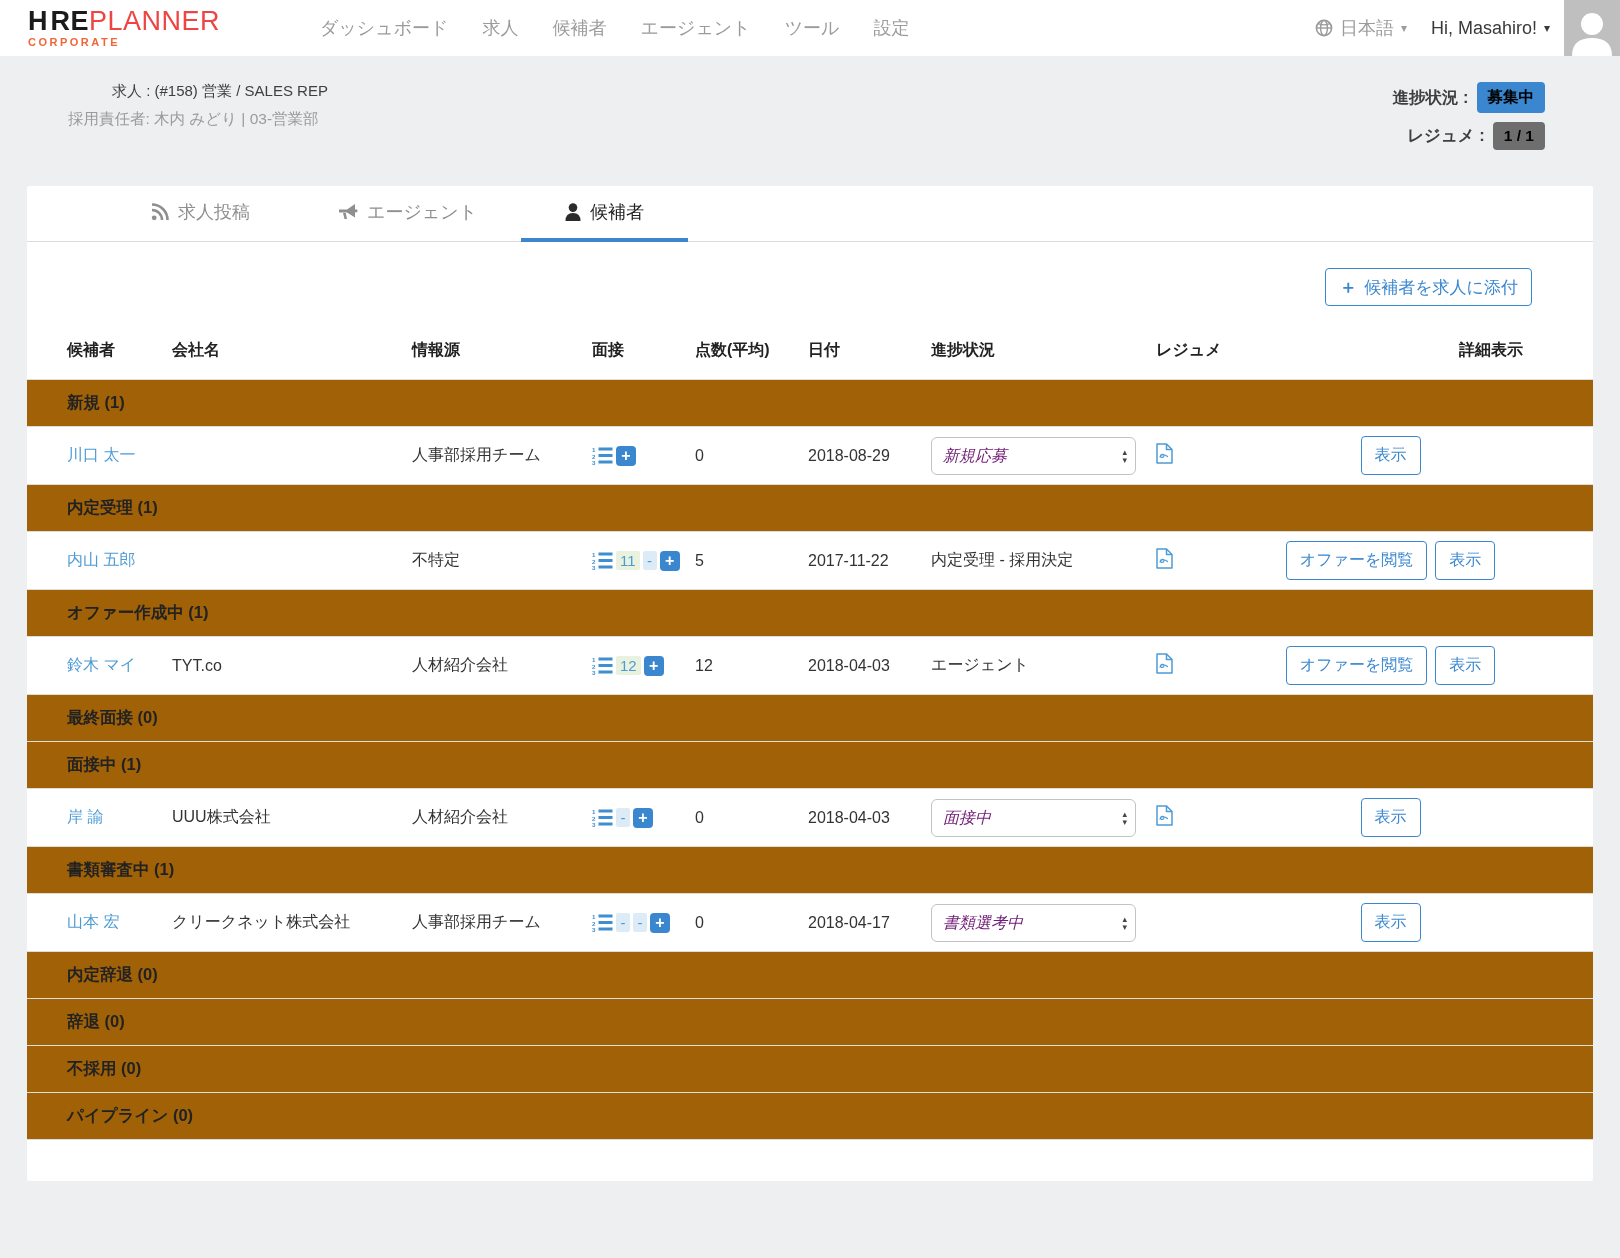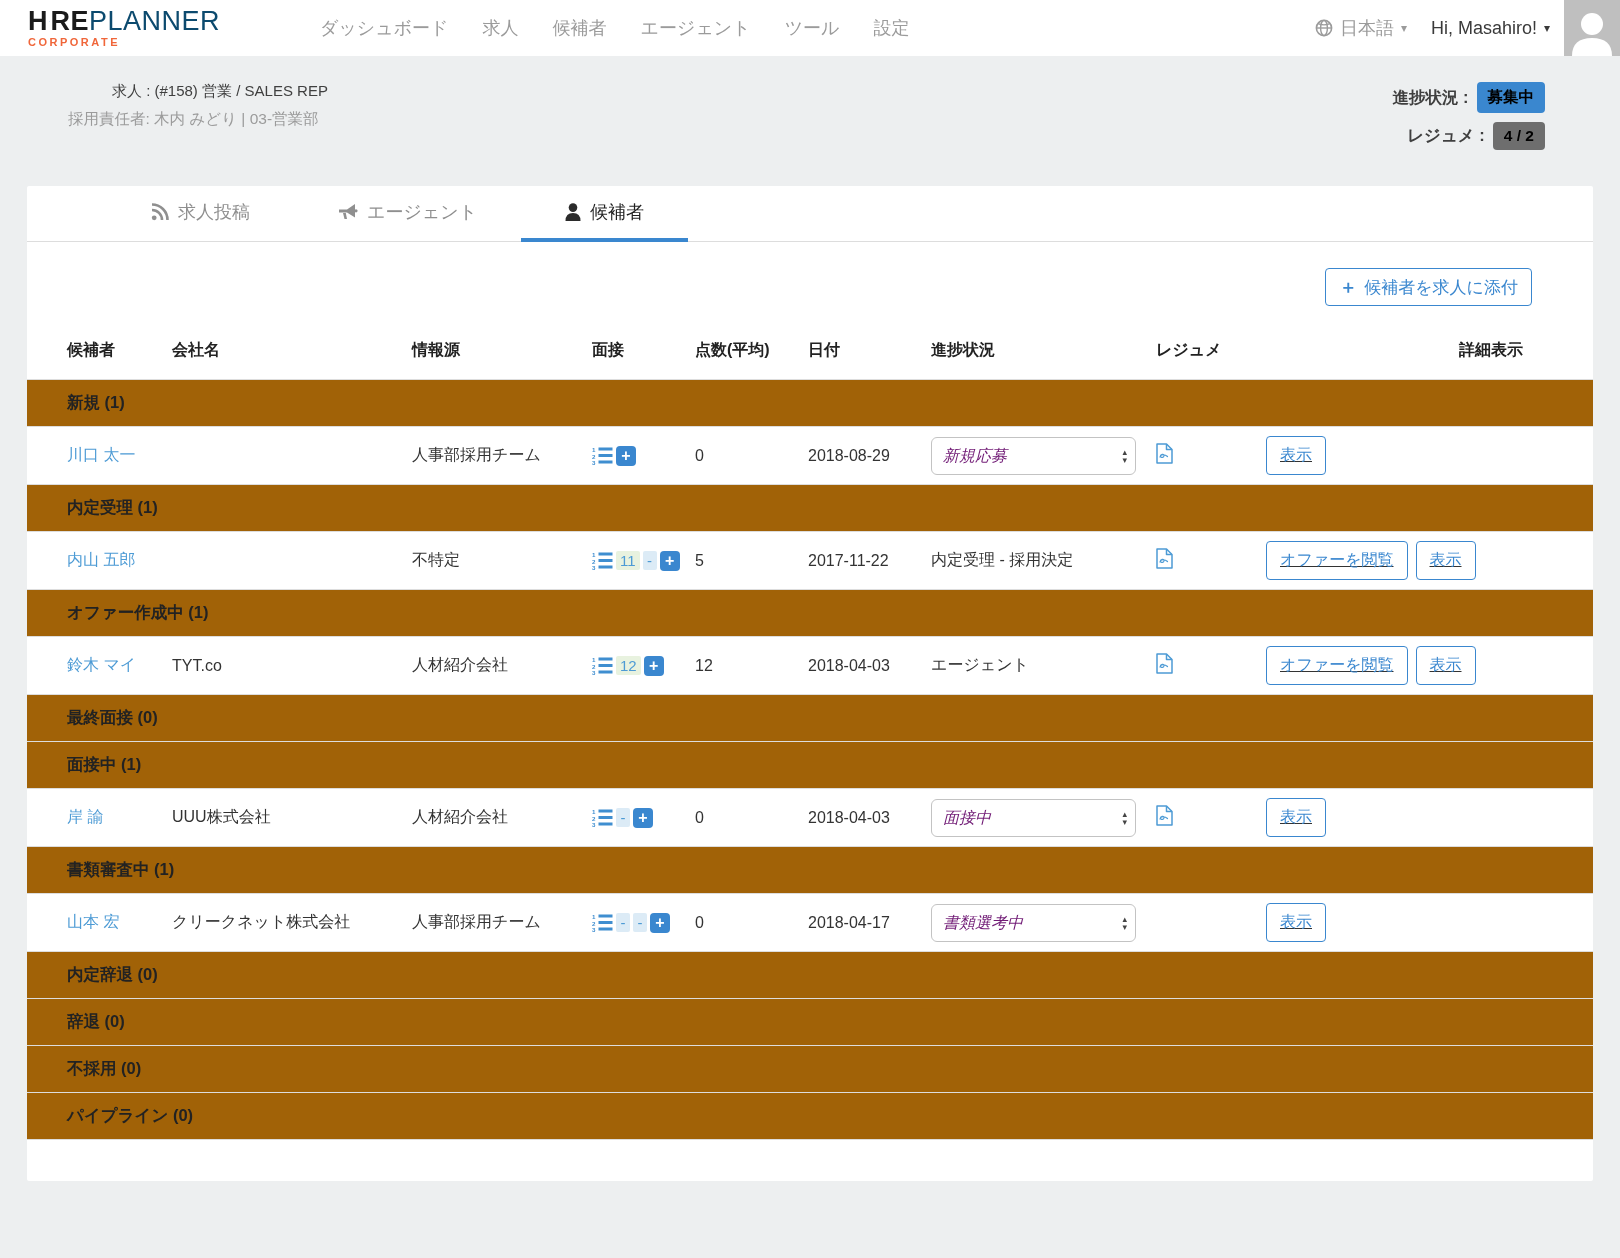--- a/index.html
+++ b/index.html
@@ -11,21 +11,21 @@
   body{
     width:1620px;height:1258px;background:#edeff0;
     font-family:"Liberation Sans","DejaVu Sans",sans-serif;color:var(--text);
   }
   
   .navbar{height:56px;background:#fff;display:flex;align-items:center;}
   .brand{margin-left:28px;width:192px;line-height:1;}
   .brand-top{display:flex;align-items:flex-end;}
   .brand-bold{font-size:27px;font-weight:800;color:#1b1b1b;letter-spacing:.5px;}
   .brand-tie{margin:0 1px;}
-  .brand-light{font-size:27px;font-weight:400;color:#0c4a6e;letter-spacing:.5px;}
+  .brand-light{font-size:27px;font-weight:400;color:#ef4444;letter-spacing:.5px;}
   .brand-sub{display:block;text-align:left;color:var(--logo-orange);font-size:11px;font-weight:bold;letter-spacing:2.5px;margin-top:2px;}
   .nav-links{display:flex;gap:34px;margin-left:100px;font-size:18px;color:var(--nav-gray);}
   .nav-links span{cursor:pointer;white-space:nowrap;}
   .nav-right{margin-left:auto;display:flex;align-items:center;height:56px;padding-right:67px;}
   .lang{display:flex;align-items:center;gap:7px;color:var(--nav-gray);font-size:18px;margin-right:24px;cursor:pointer;}
   .caret{font-size:12px;line-height:1;}
   .greeting{display:flex;align-items:center;gap:7px;color:#3a3a3a;font-size:18px;margin-right:14px;cursor:pointer;}
   .greeting .caret{color:#3a3a3a;}
   .avatar{width:56px;height:56px;background:#bfbfbf;display:flex;align-items:flex-end;justify-content:center;overflow:hidden;cursor:pointer;margin-right:-67px;}
   
@@ -59,21 +59,21 @@
   .link{color:var(--link);text-decoration:none;cursor:pointer;}
   .iv-cell{display:flex;align-items:center;gap:3px;}
   .chip{display:inline-block;min-width:14px;text-align:center;padding:1px 4px;font-size:15px;color:var(--link);border-radius:2px;}
   .chip-green{background:#e8f2df;}
   .chip-blue{background:#dcebf6;}
   .plus-btn{width:20px;height:20px;border:none;border-radius:4px;background:var(--accent);color:#fff;font-size:16px;font-weight:bold;line-height:1;display:inline-flex;align-items:center;justify-content:center;cursor:pointer;padding:0;}
   .select-wrap{position:relative;width:205px;}
   .select-wrap select{width:100%;height:38px;border:1px solid #c3c3c3;border-radius:6px;background:#fff;color:#701a75;font-size:16px;font-family:inherit;padding:0 28px 0 11px;appearance:none;font-style:italic;-webkit-appearance:none;}
   .caret-stack{position:absolute;right:9px;top:50%;transform:translateY(-50%);display:flex;flex-direction:column;font-size:9px;line-height:8px;color:#444;pointer-events:none;font-style:normal;}
   .caret-stack i{font-style:normal;}
-  .actions-cell{display:flex;justify-content:flex-start;gap:8px;padding-right:70px;text-decoration:underline;}
+  .actions-cell{display:flex;justify-content:center;gap:8px;padding-right:70px;}
   .btn-outline{background:#fff;border:1px solid var(--accent);color:var(--accent);border-radius:4px;font-size:16px;padding:8px 13px;white-space:nowrap;cursor:pointer;font-family:inherit;}
   .pdf-link{display:inline-flex;cursor:pointer;}
   .status-text{color:#333;}
 </style>
 </head>
 <body>
 
 <div class="navbar">
   <div class="brand">
     <span class="brand-top">
@@ -124,21 +124,21 @@
     <div class="ph-title">求人 : (#158) 営業 / SALES REP</div>
     <div class="ph-sub">採用責任者: 木内 みどり | 03-営業部</div>
   </div>
   <div class="ph-right">
     <div class="ph-line">
       <span class="ph-label">進捗状況 :</span>
       <span class="badge badge-blue">募集中</span>
     </div>
     <div class="ph-line">
       <span class="ph-label">レジュメ :</span>
-      <span class="badge badge-gray">4 / 2</span>
+      <span class="badge badge-gray">1 / 1</span>
     </div>
   </div>
 </div>
 
 <div class="card">
   <div class="tabs">
     <div class="tab">
       <svg width="18" height="18" viewBox="0 0 18 18">
         <circle cx="3.2" cy="14.8" r="2.4" fill="#8f8f8f"></circle>
         <path d="M1 7 A10 10 0 0 1 11 17" fill="none" stroke="#8f8f8f" stroke-width="2.6"></path>

